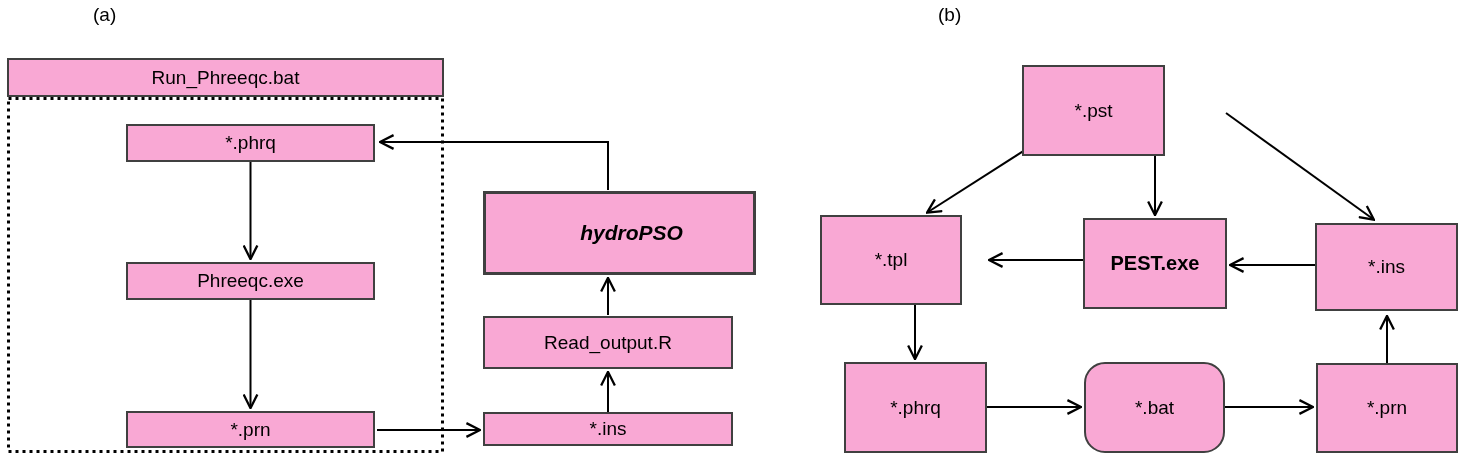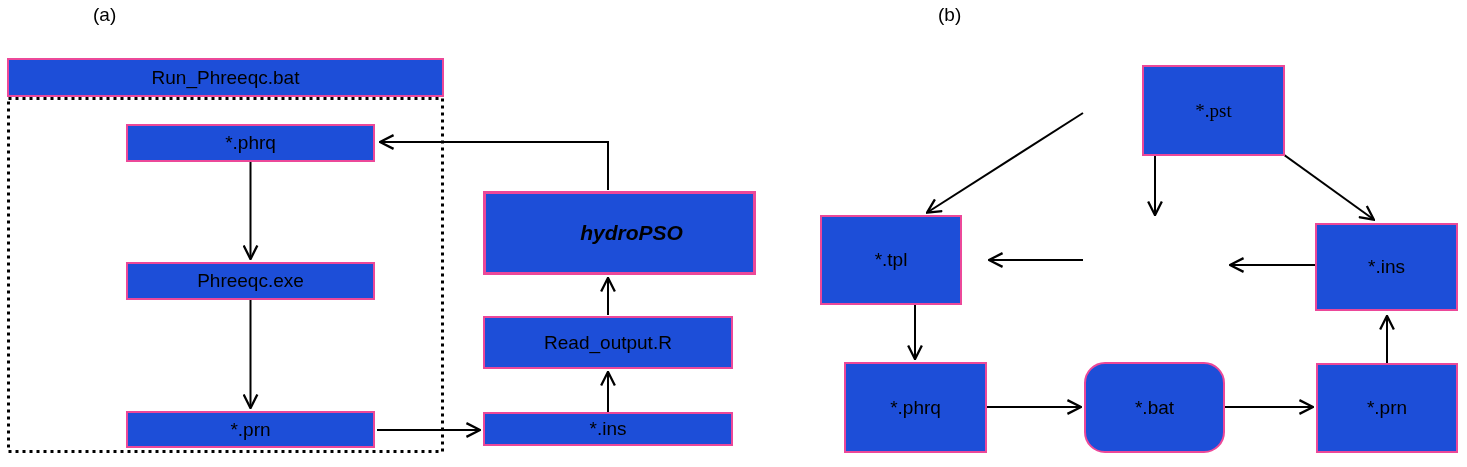--- a/index.html
+++ b/index.html
@@ -24,22 +24,22 @@
     height: 467px;
   }
   .panel-label {
     position: absolute;
     font-size: 19px;
     color: #000000;
     white-space: nowrap;
   }
   .box {
     position: absolute;
-    background: #1d4ed8;
-    border: 2px solid #ec4899;
+    background: #f9a8d4;
+    border: 2px solid #404040;
     display: flex;
     align-items: center;
     justify-content: center;
     font-size: 19px;
     white-space: nowrap;
     box-sizing: content-box;
   }
   .box-hydro {
     border-width: 3px;
     font-weight: bold;
@@ -108,28 +108,31 @@
   </div>
 
   <div class="box" style="left:483px; top:316px; width:246px; height:49px;">
     <span>Read_output.R</span>
   </div>
 
   <div class="box" style="left:483px; top:412px; width:246px; height:30px;">
     <span>*.ins</span>
   </div>
 
-  <div class="box" style="left:1142px; top:65px; width:139px; height:87px;font-family:Liberation Serif, serif;">
+  <div class="box" style="left:1022px; top:65px; width:139px; height:87px;">
     <span>*.pst</span>
   </div>
 
   <div class="box" style="left:820px; top:215px; width:138px; height:86px;">
     <span>*.tpl</span>
   </div>
 
+  <div class="box box-bold" style="left:1083px; top:218px; width:140px; height:87px;">
+    <span>PEST.exe</span>
+  </div>
 
   <div class="box" style="left:1315px; top:223px; width:139px; height:84px;">
     <span>*.ins</span>
   </div>
 
   <div class="box" style="left:844px; top:362px; width:139px; height:87px;">
     <span>*.phrq</span>
   </div>
 
   <div class="box" style="left:1084px; top:362px; width:137px; height:87px;border-radius:21px;">

